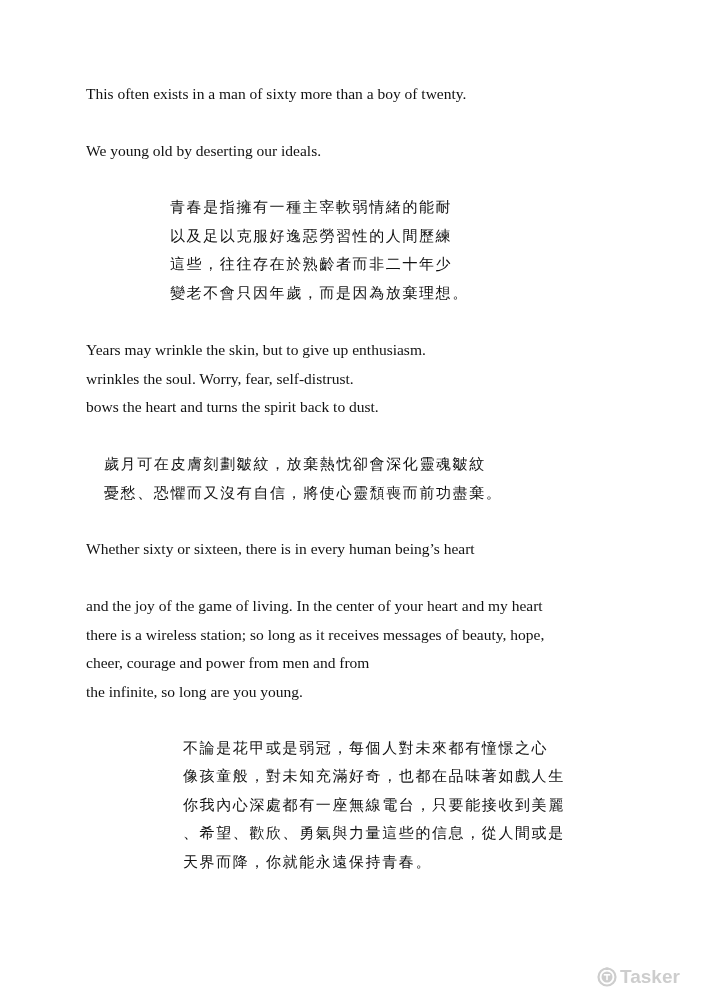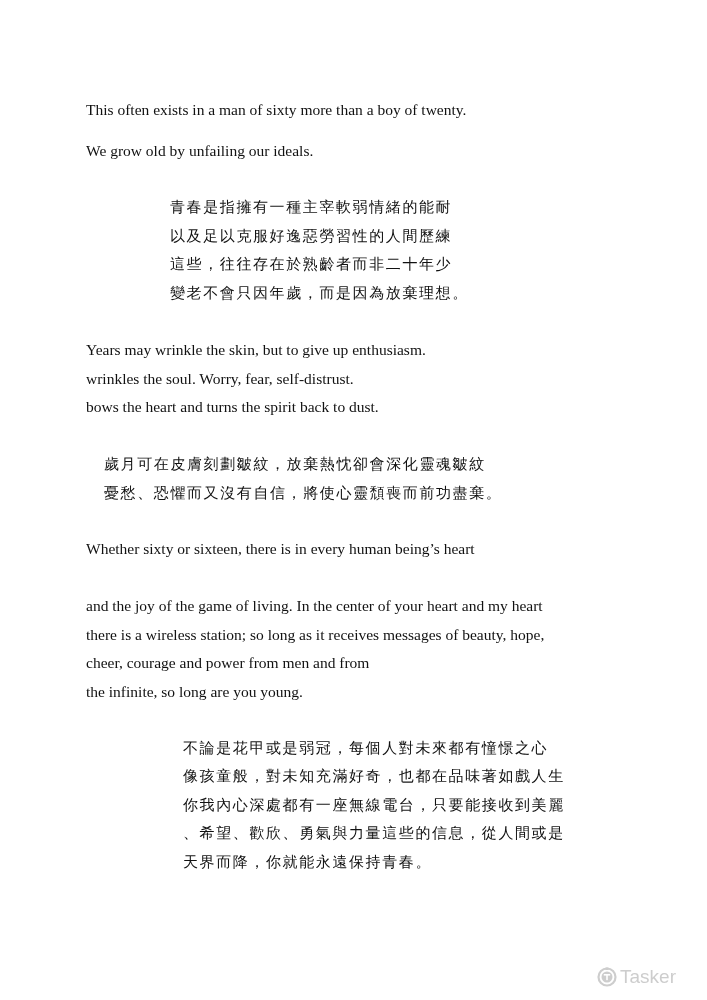--- a/index.html
+++ b/index.html
@@ -40,33 +40,33 @@
     .zh3 { left: 135px; margin-left: 48px; }
     .watermark {
       position: absolute;
       left: 597px;
       top: 966px;
       display: flex;
       align-items: center;
       gap: 3px;
       color: #c8c8c8;
       font-family: "Liberation Sans", "DejaVu Sans", sans-serif;
-      font-weight: normal;
+      font-weight: bold;
       font-size: 19px;
       opacity: 0.9;
     }
     .watermark svg { display: block; }
   </style>
 </head>
 <body>
 
 <div class="page">
 
-  <div class="line en" style="top:100px">This often exists in a man of sixty more than a boy of twenty.</div>
-  <div class="line en" style="top:141px">We grow old by unfailing our ideals.</div>
+  <div class="line en" style="top:84px">This often exists in a man of sixty more than a boy of twenty.</div>
+  <div class="line en" style="top:141px">We young old by deserting our ideals.</div>
 
   <div class="line zh zh1" style="top:197px">青春是指擁有一種主宰軟弱情緒的能耐</div>
   <div class="line zh zh1" style="top:226px">以及足以克服好逸惡勞習性的人間歷練</div>
   <div class="line zh zh1" style="top:254px">這些，往往存在於熟齡者而非二十年少</div>
   <div class="line zh zh1" style="top:283px">變老不會只因年歲，而是因為放棄理想。</div>
 
   <div class="line en" style="top:369px">wrinkles the soul. Worry, fear, self-distrust.</div>
   <div class="line en" style="top:340px">Years may wrinkle the skin, but to give up enthusiasm.</div>
   <div class="line en" style="top:397px">bows the heart and turns the spirit back to dust.</div>
 

